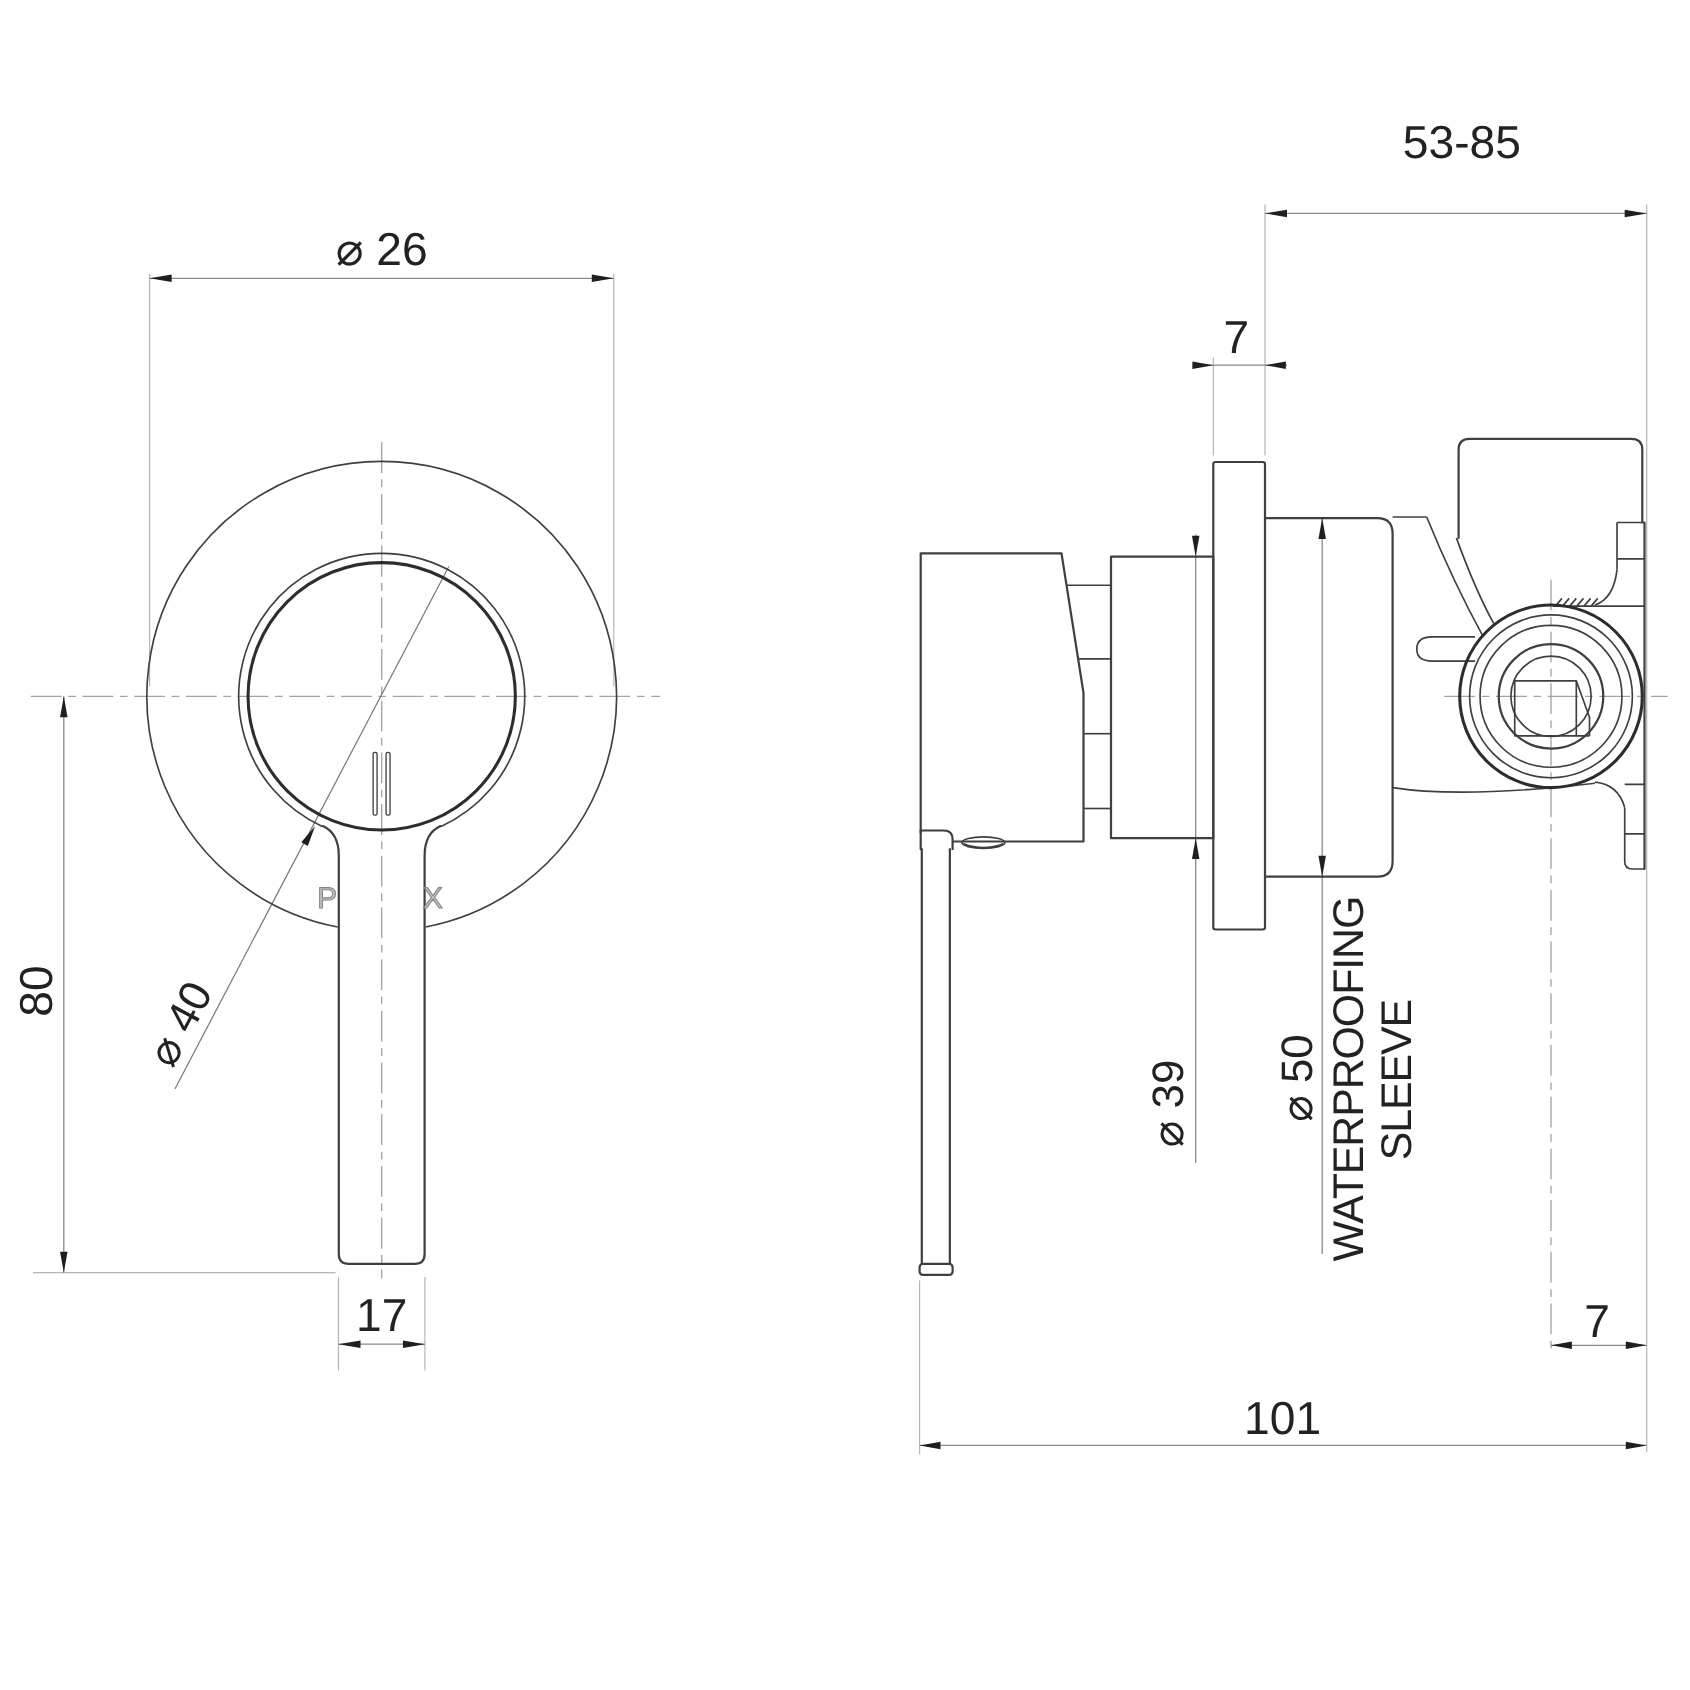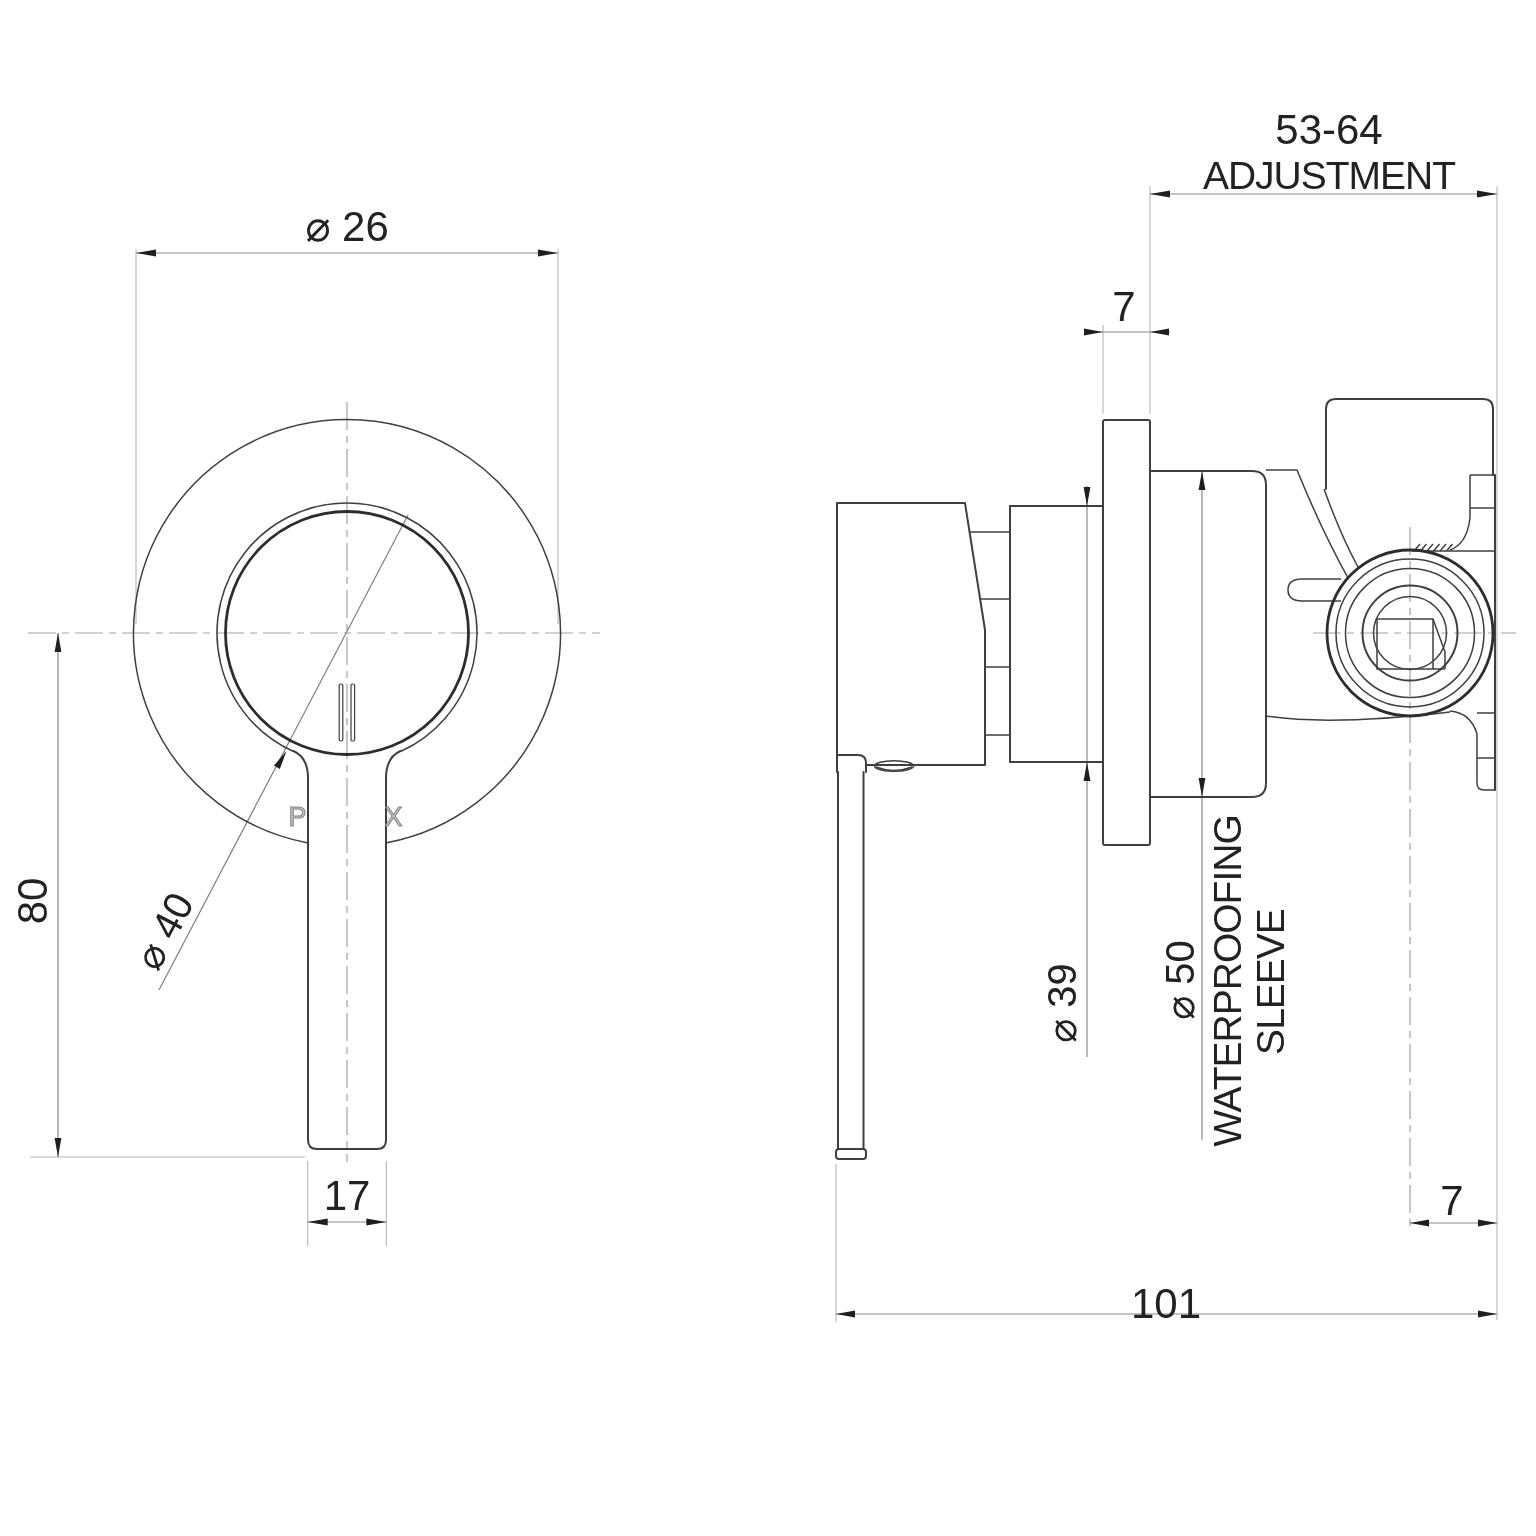--- a/index.html
+++ b/index.html
@@ -180,26 +180,25 @@
         <polygon class="arrow" points="1497,1314 1478,1310.6 1478,1317.4"></polygon>
       </g>
     </g>
   </svg>
 
   <div class="lbl" style="left:347px;top:227px;">⌀ 26</div>
   <div class="lbl rot90" style="left:33px;top:901px;">80</div>
   <div class="lbl small rot62" style="left:164px;top:931px;">⌀ 40</div>
   <div class="lbl" style="left:347px;top:1196px;">17</div>
 
-  <div class="lbl" style="left:1329px;top:130px;">53-64</div>
-  <div class="lbl caption" style="left:1329px;top:175px;">ADJUSTMENT</div>
+  <div class="lbl" style="left:1329px;top:130px;">53-85</div>
   <div class="lbl" style="left:1124px;top:307px;">7</div>
   <div class="lbl small rot90" style="left:1062px;top:1003px;">⌀ 39</div>
   <div class="lbl small rot90" style="left:1180px;top:980px;">⌀ 50</div>
   <div class="lbl caption rot90" style="left:1227px;top:981px;">WATERPROOFING</div>
   <div class="lbl caption rot90" style="left:1270px;top:982px;">SLEEVE</div>
   <div class="lbl" style="left:1452px;top:1201px;">7</div>
-  <div class="lbl" style="left:1166px;top:1290px;margin-top:14px;">101</div>
+  <div class="lbl" style="left:1166px;top:1290px;">101</div>
 
   <div class="brand" style="left:298px;top:817px;">P</div>
   <div class="brand" style="left:394px;top:817px;">X</div>
 
 </div>
 
 </body></html>

